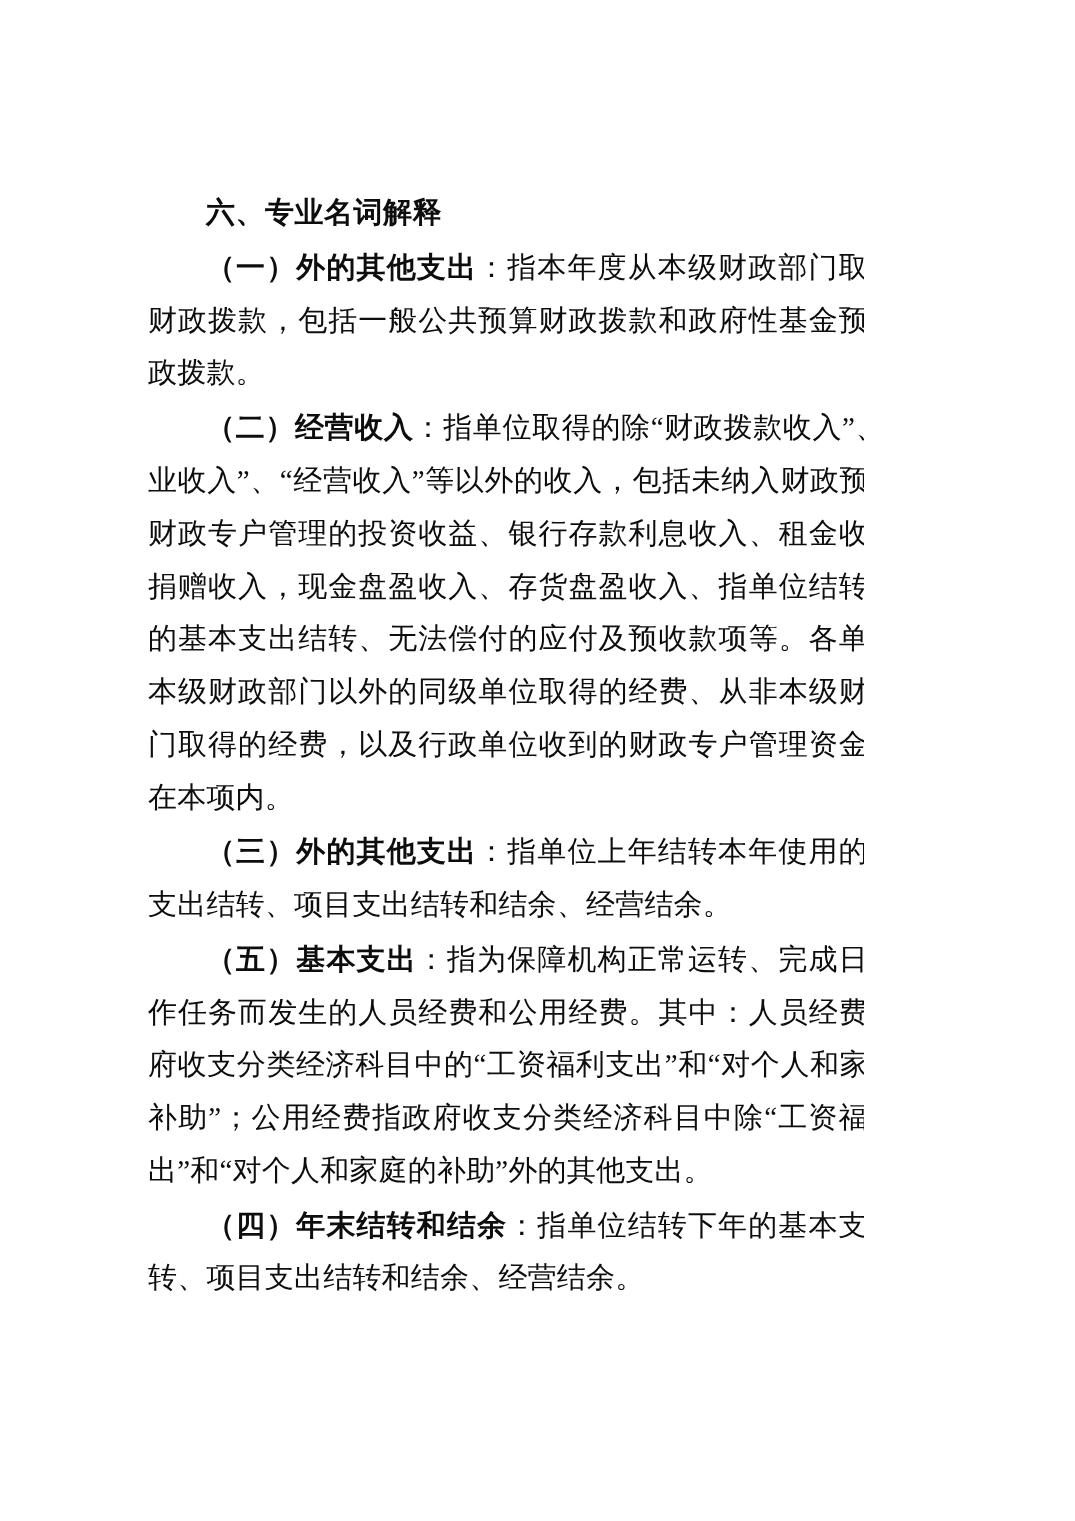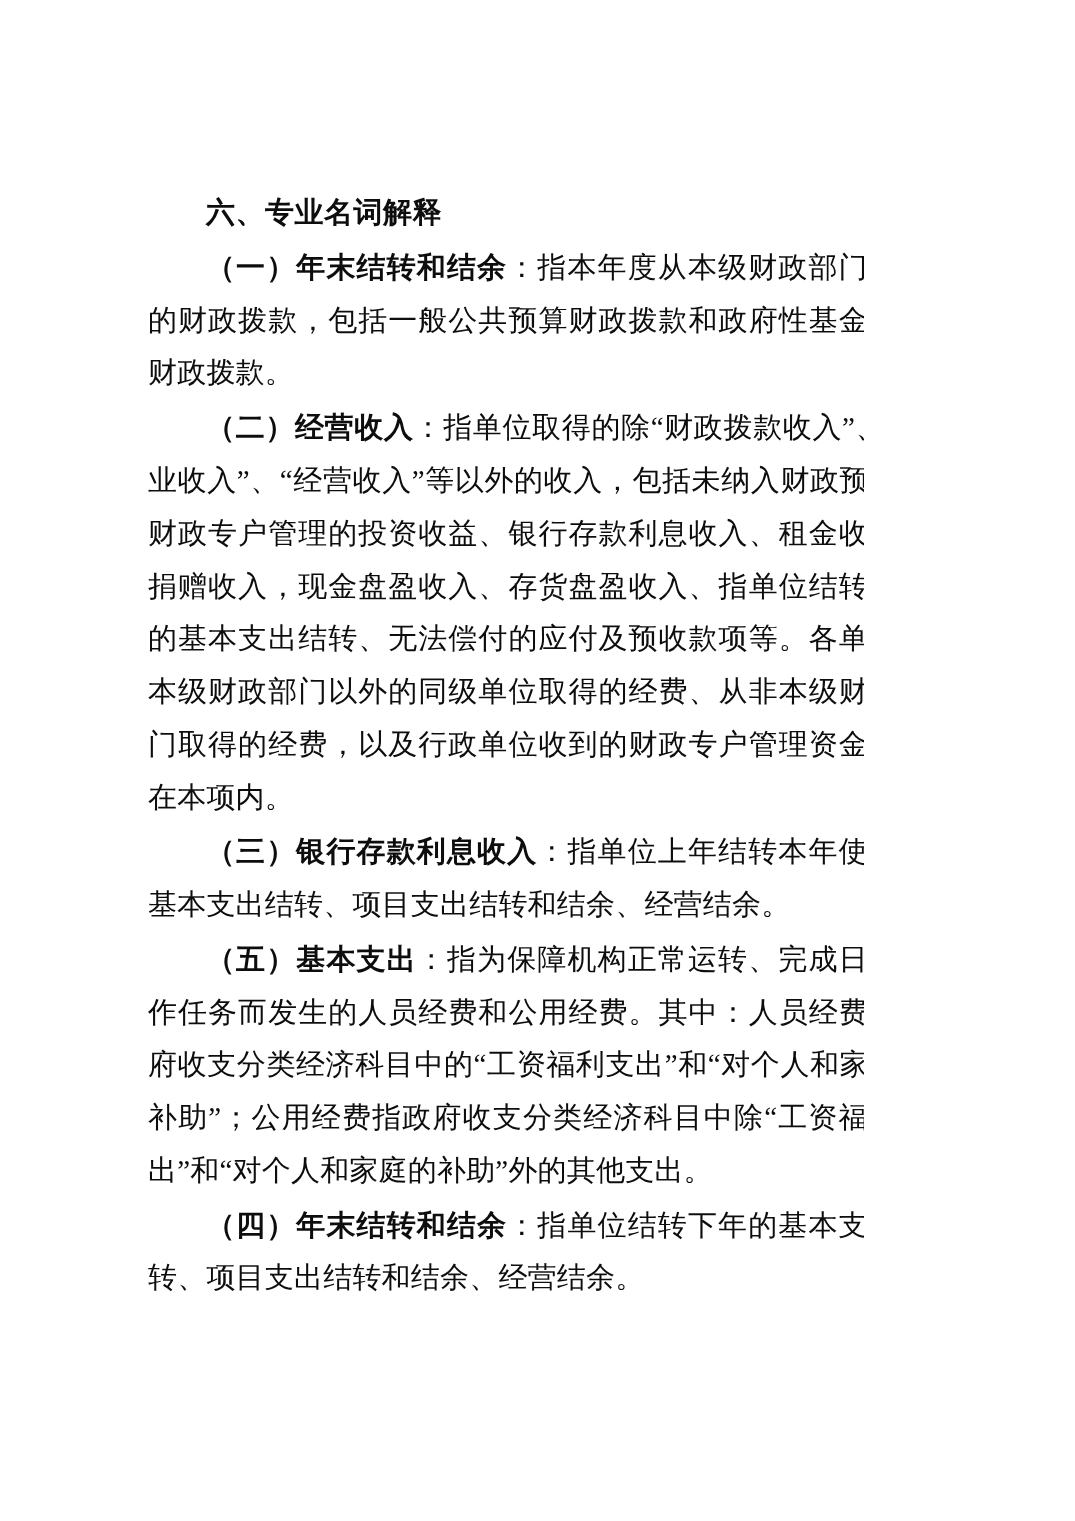--- a/index.html
+++ b/index.html
@@ -44,29 +44,29 @@
 </style>
 </head>
 <body>
 
 <div class="page">
   <div class="doc-body">
 
     <h2 class="section-heading">六、专业名词解释</h2>
 
     <p class="para">
-      <span class="lead">（一）年末结转和结余</span><span>：指本年度从本级财政部门取得的财政拨款，包括一般公共预算财政拨款和政府性基金预算财政拨款。</span>
+      <span class="lead">（一）外的其他支出</span><span>：指本年度从本级财政部门取得的财政拨款，包括一般公共预算财政拨款和政府性基金预算财政拨款。</span>
     </p>
 
     <p class="para">
       <span class="lead">（二）经营收入</span><span>：指单位取得的除“财政拨款收入”、“事业收入”、“经营收入”等以外的收入，包括未纳入财政预算或财政专户管理的投资收益、银行存款利息收入、租金收入、捐赠收入，现金盘盈收入、存货盘盈收入、指单位结转下年的基本支出结转、无法偿付的应付及预收款项等。各单位从本级财政部门以外的同级单位取得的经费、从非本级财政部门取得的经费，以及行政单位收到的财政专户管理资金反映在本项内。</span>
     </p>
 
     <p class="para">
-      <span class="lead">（三）银行存款利息收入</span><span>：指单位上年结转本年使用的基本支出结转、项目支出结转和结余、经营结余。</span>
+      <span class="lead">（三）外的其他支出</span><span>：指单位上年结转本年使用的基本支出结转、项目支出结转和结余、经营结余。</span>
     </p>
 
     <p class="para">
       <span class="lead">（五）基本支出</span><span>：指为保障机构正常运转、完成日常工作任务而发生的人员经费和公用经费。其中：人员经费指政府收支分类经济科目中的“工资福利支出”和“对个人和家庭的补助”；公用经费指政府收支分类经济科目中除“工资福利支出”和“对个人和家庭的补助”外的其他支出。</span>
     </p>
 
     <p class="para">
       <span class="lead">（四）年末结转和结余</span><span>：指单位结转下年的基本支出结转、项目支出结转和结余、经营结余。</span>
     </p>
 

